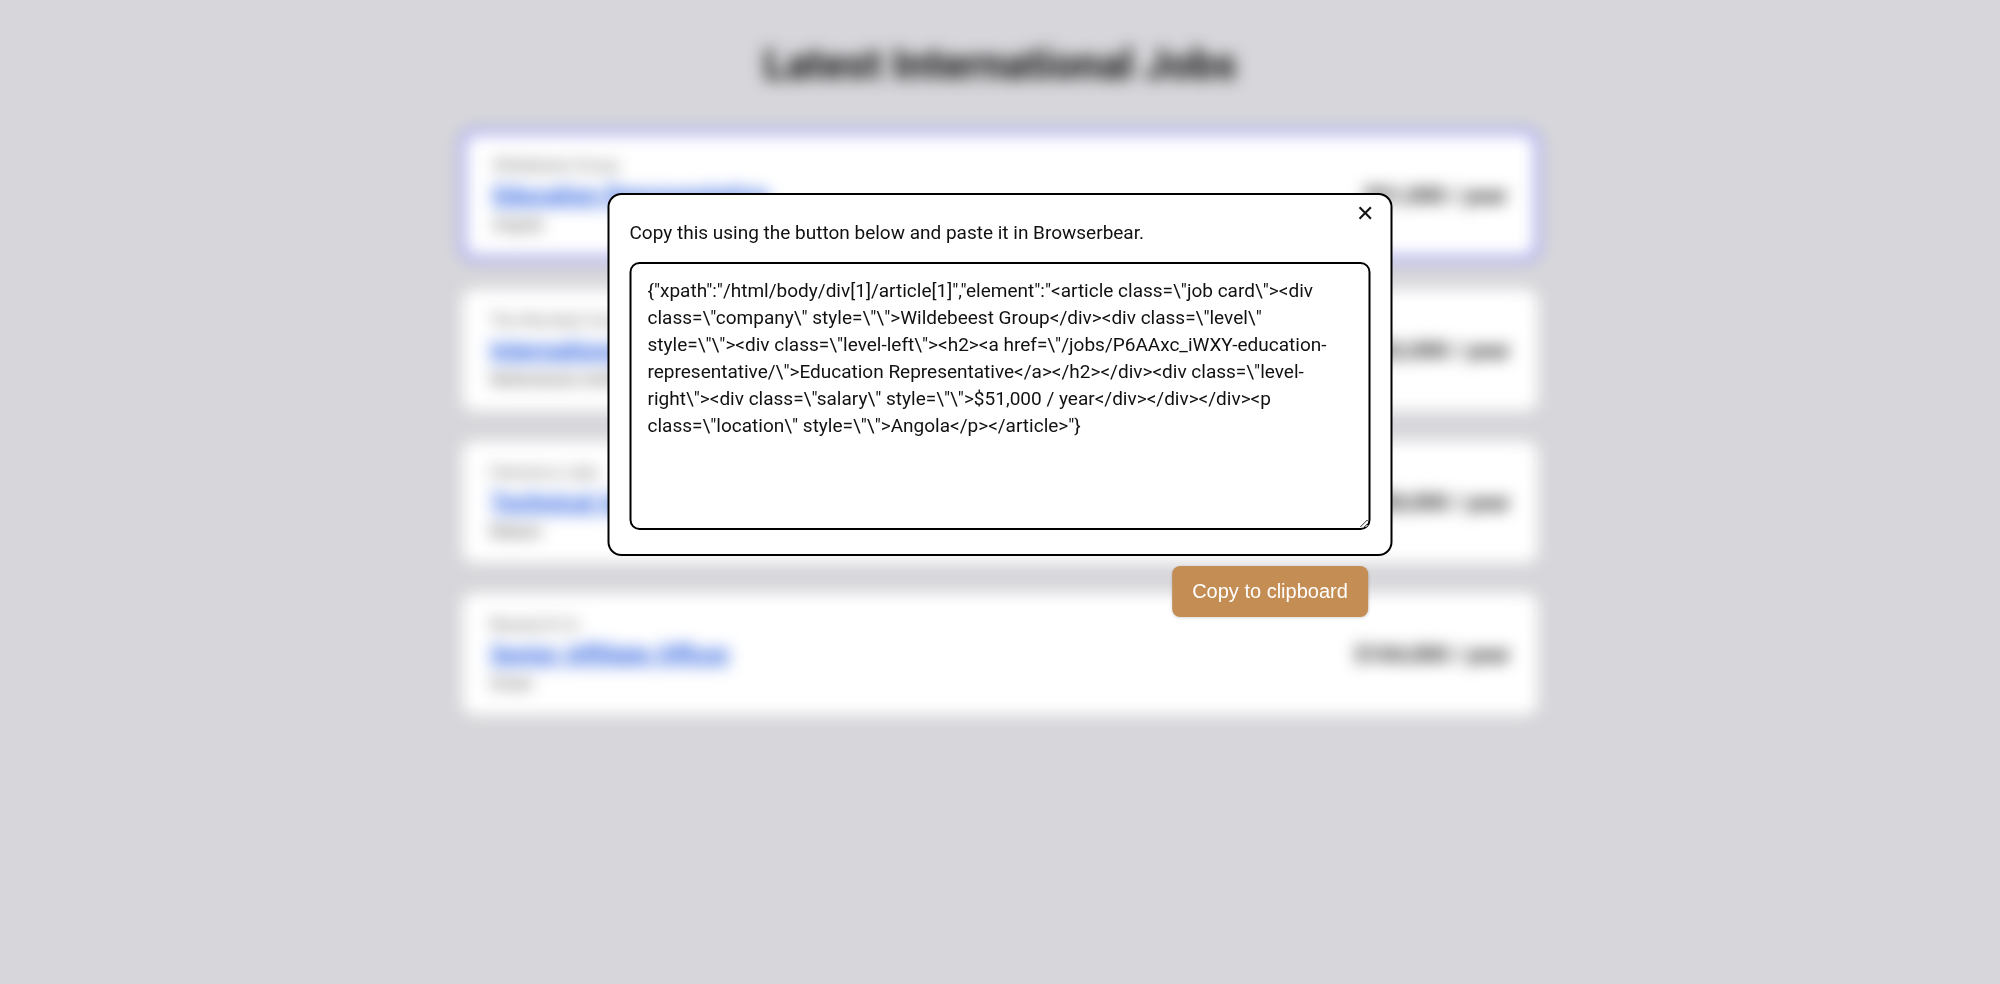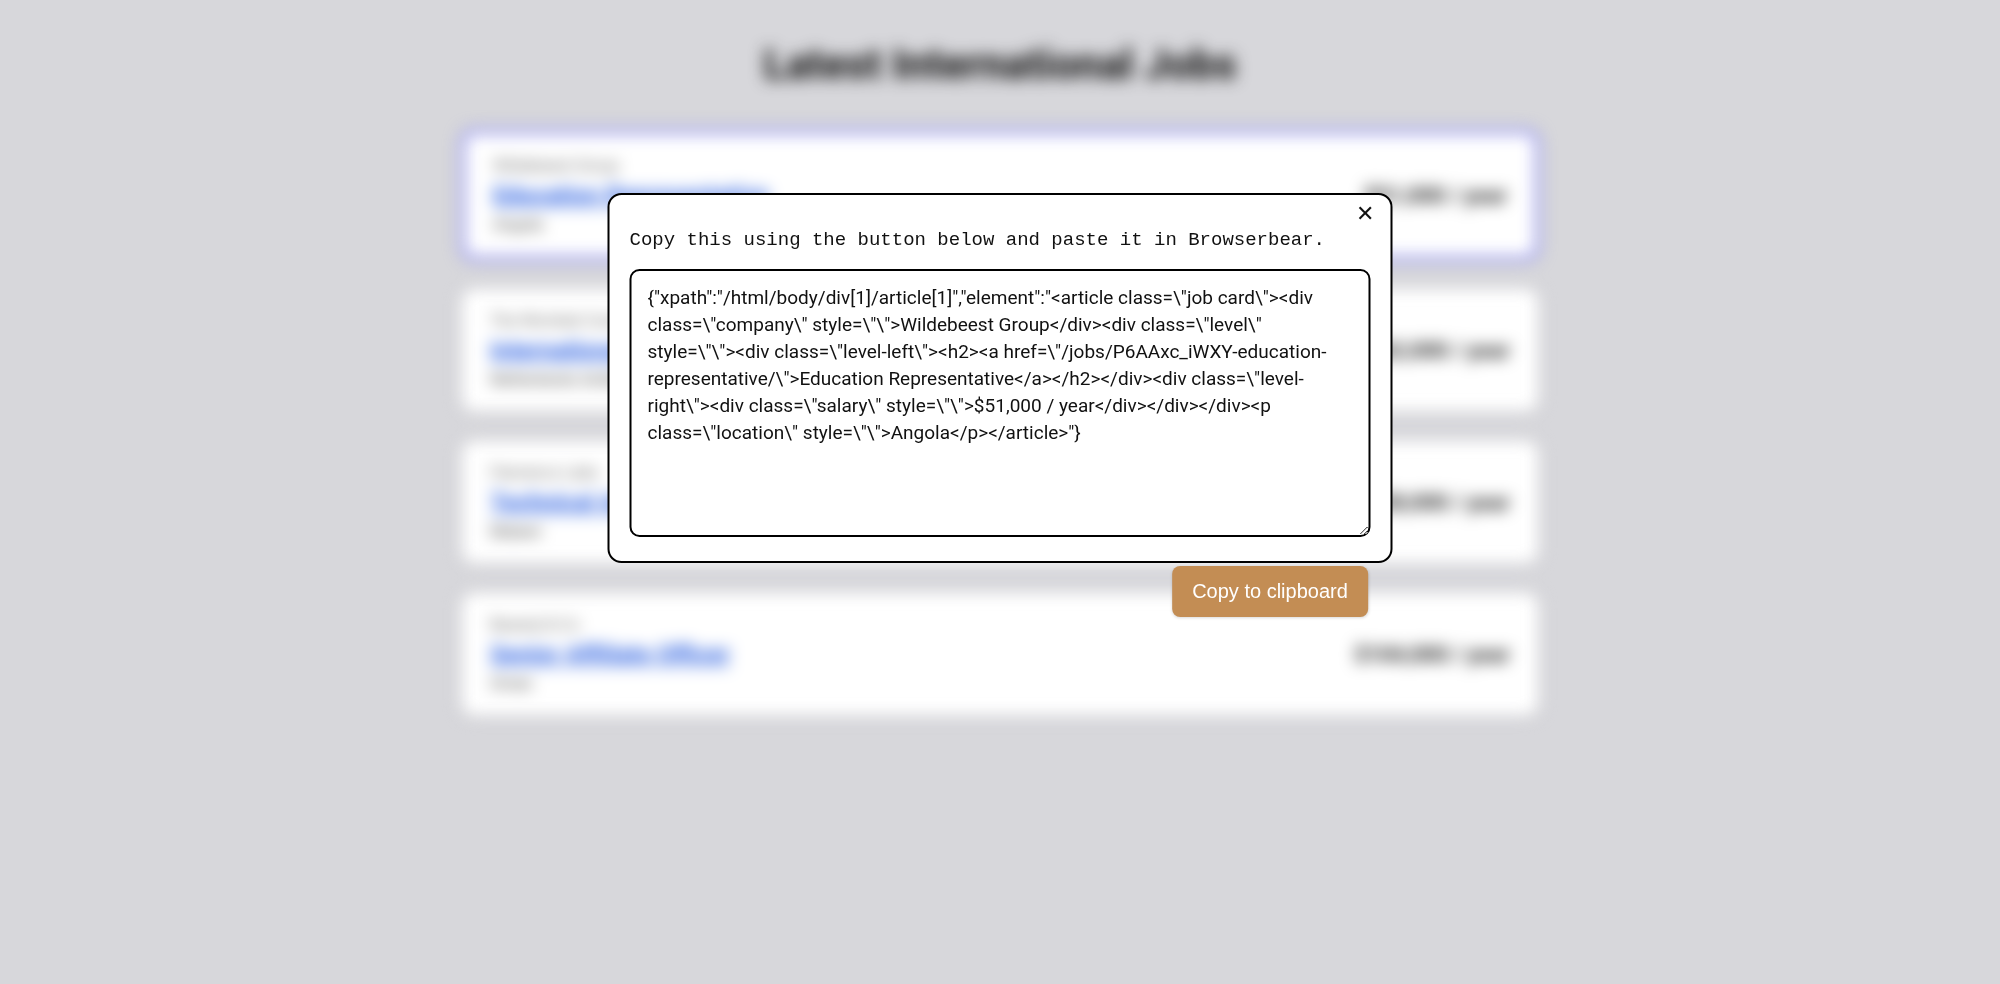--- a/index.html
+++ b/index.html
@@ -89,22 +89,21 @@
     cursor: pointer;
     color: #111;
     background: none;
     border: none;
     padding: 2px 4px;
   }
   .modal .instruction {
     font-size: 19px;
     color: #111;
     margin-bottom: 18px;
-    margin-top: 12px;
-    font-family: Liberation Mono, monospace;
+    margin-top: 4px;
   }
   .modal textarea {
     width: 100%;
     height: 268px;
     border: 2px solid #000;
     border-radius: 10px;
     padding: 14px 16px;
     font-family: inherit;
     font-size: 19px;
     line-height: 1.42;

